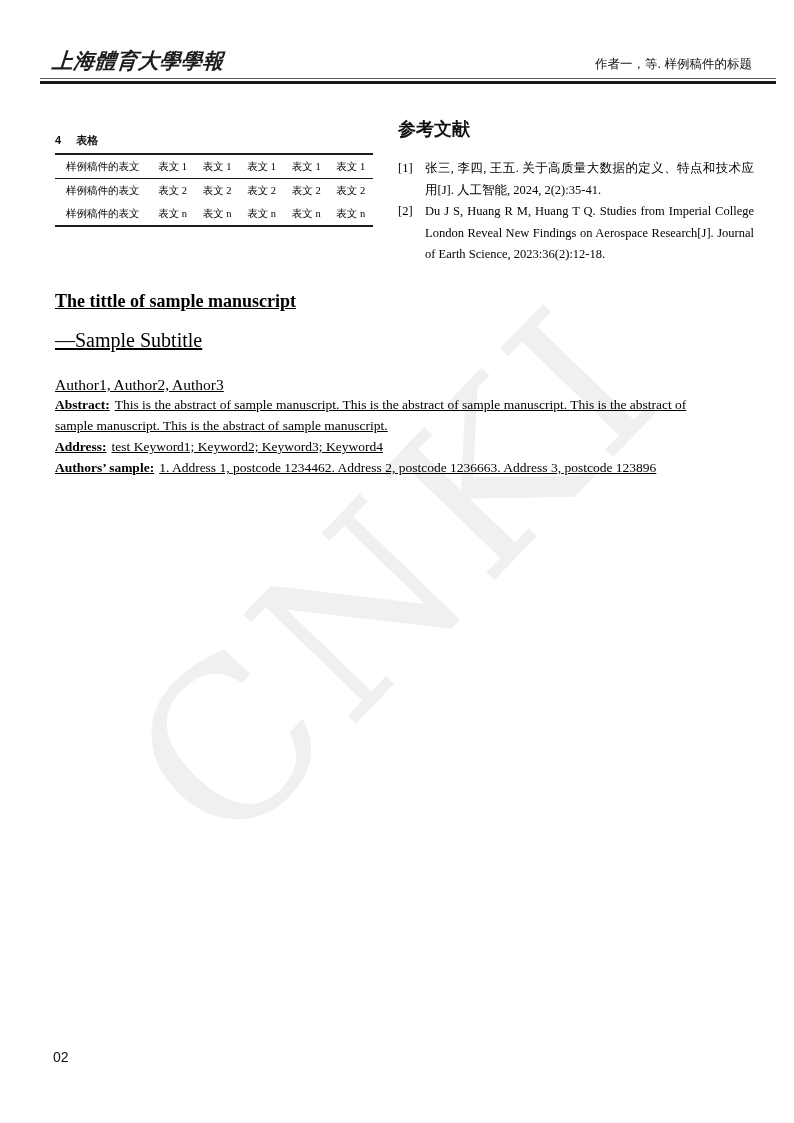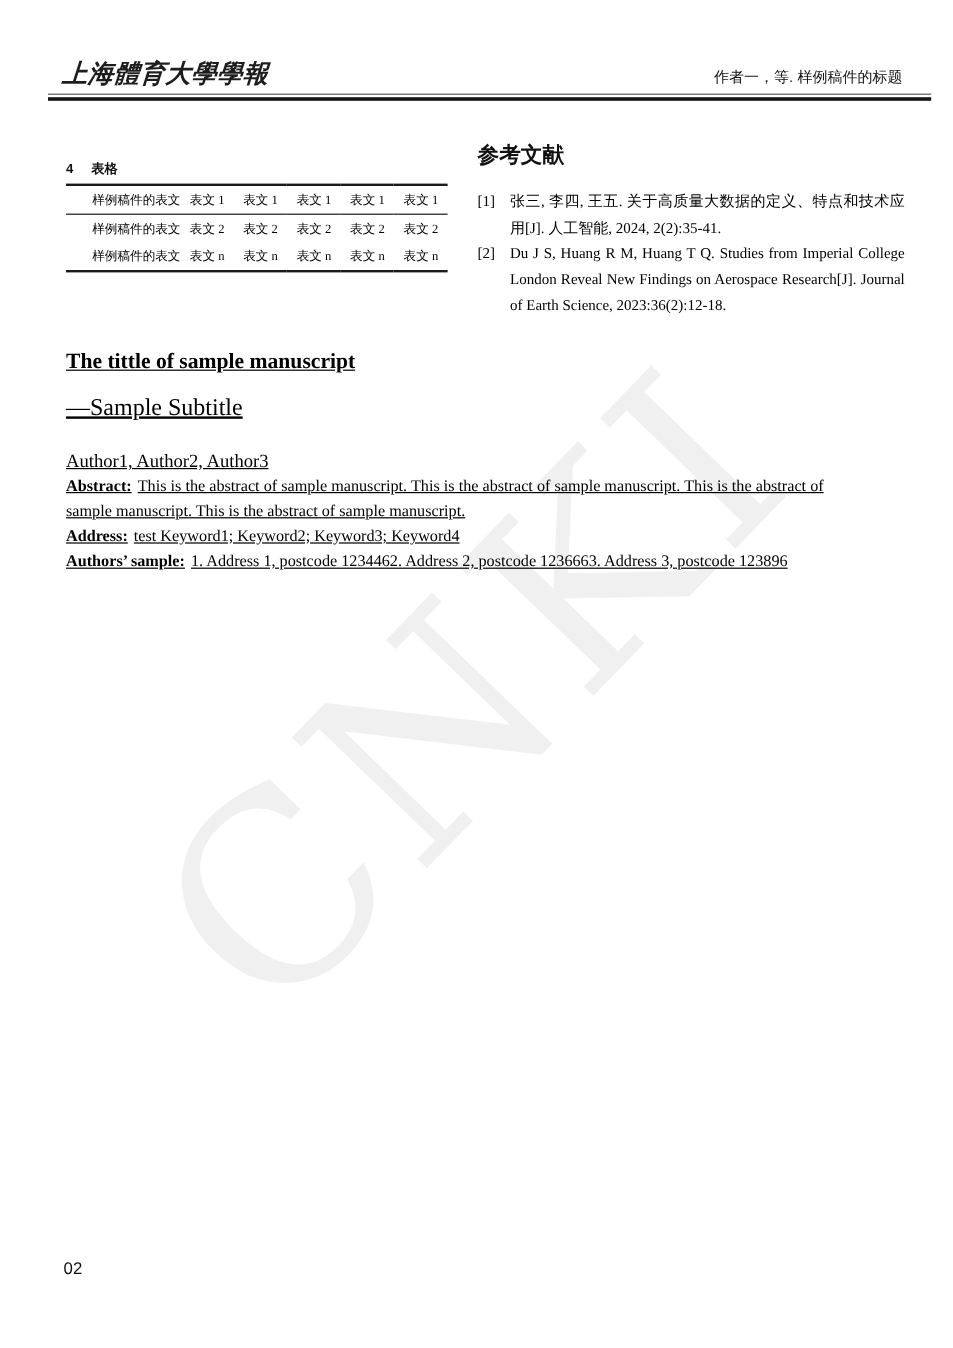--- a/index.html
+++ b/index.html
@@ -68,21 +68,21 @@
     border-collapse: collapse;
     border-top: 2px solid #1a1a1a;
     border-bottom: 2px solid #1a1a1a;
     font-size: 10.5px;
   }
   table.sample td {
     height: 23px; padding: 0; text-align: center;
     white-space: nowrap;
   }
   table.sample tr.head-row td { border-bottom: 1px solid #1a1a1a; }
-  table.sample td.stub { width: 30%; text-align: right; }
+  table.sample td.stub { width: 30%; }
 
   
   .col-right { position: absolute; left: 398px; top: 117px; width: 356px; }
   .ref-heading {
     font-family: "Liberation Sans", sans-serif;
     font-weight: bold; font-size: 18px; color: #111;
     margin: 0;
   }
   .ref-list { margin-top: 17px; }
   .ref-item {

